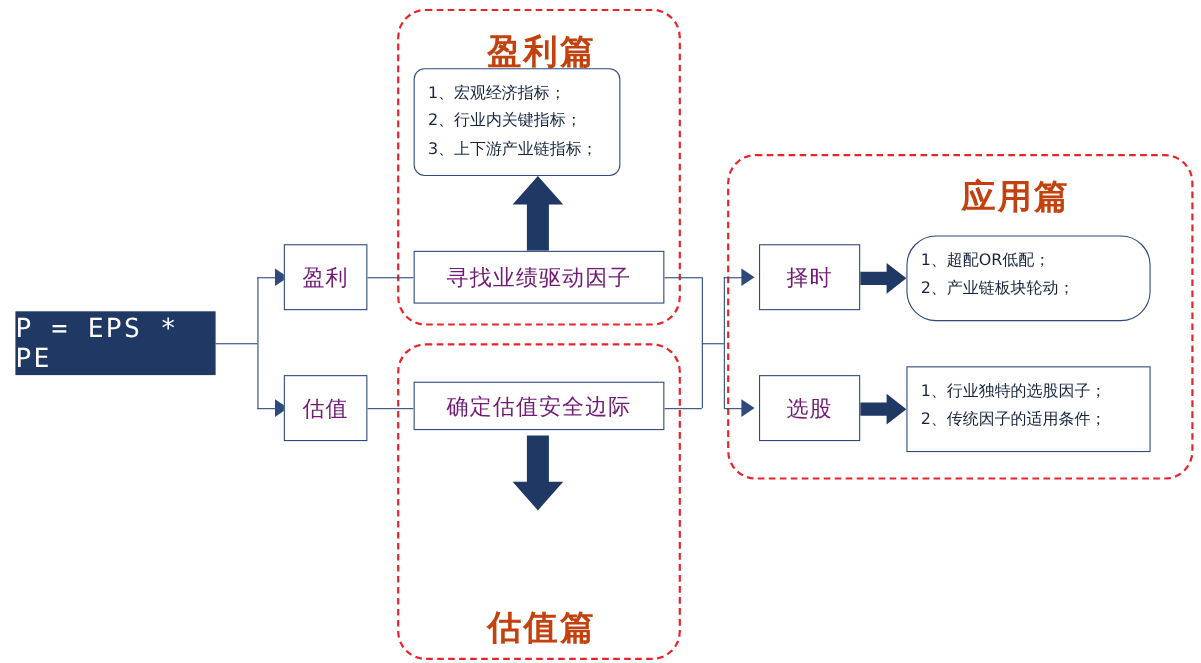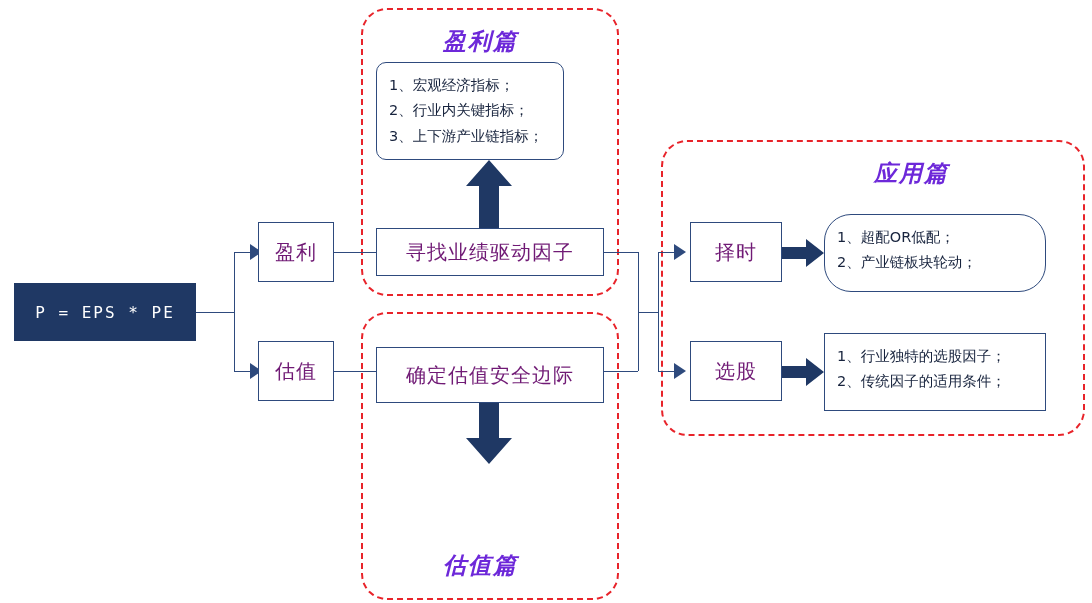--- a/index.html
+++ b/index.html
@@ -43,42 +43,41 @@
     color: #17233d;
     text-align: left;
   }
   .box-list div { white-space: nowrap; }
 
   .navy-box {
     background: #1f3864;
     border: none;
     color: #ffffff;
     font-family: "DejaVu Sans Mono", monospace;
-    font-size: 16px;
+    font-size: 24px;
     letter-spacing: 2px;
     display: flex;
     align-items: center;
     justify-content: center;
   }
 
   
   .dashed-group {
     border: 2.2px dashed #e8232a;
     border-radius: 26px;
     box-sizing: border-box;
     background: transparent;
   }
   .group-title {
     font-family: "DejaVu Sans", sans-serif;
     font-weight: bold;
-    font-size: 23px;
-    color: #6d28d9;
+    font-size: 31px;
+    color: #c2410c;
     letter-spacing: 2px;
     white-space: nowrap;
-    font-style: italic;
   }
 
   
   .line-h, .line-v {
     background: #2e4a7d;
   }
   .line-h { height: 1.4px; }
   .line-v { width: 1.4px; }
 
   svg.arrow-svg { position: absolute; overflow: visible; }
@@ -152,21 +151,21 @@
   </div>
 
   <div class="abs box box-cn" style="left:258px; top:341px; width:76px; height:60px;">
     <span>估值</span>
   </div>
 
   <div class="abs box box-cn" style="left:376px; top:228px; width:228px; height:48px;">
     <span>寻找业绩驱动因子</span>
   </div>
 
-  <div class="abs box box-cn" style="left:376px; top:347px; width:228px; height:56px;">
+  <div class="abs box box-cn" style="left:376px; top:347px; width:228px; height:44px;">
     <span>确定估值安全边际</span>
   </div>
 
   <div class="abs box box-list" style="left:376px; top:62px; width:188px; height:98px;border-radius:10px;">
     <div>1、宏观经济指标；</div>
     <div>2、行业内关键指标；</div>
     <div>3、上下游产业链指标；</div>
   </div>
 
 

